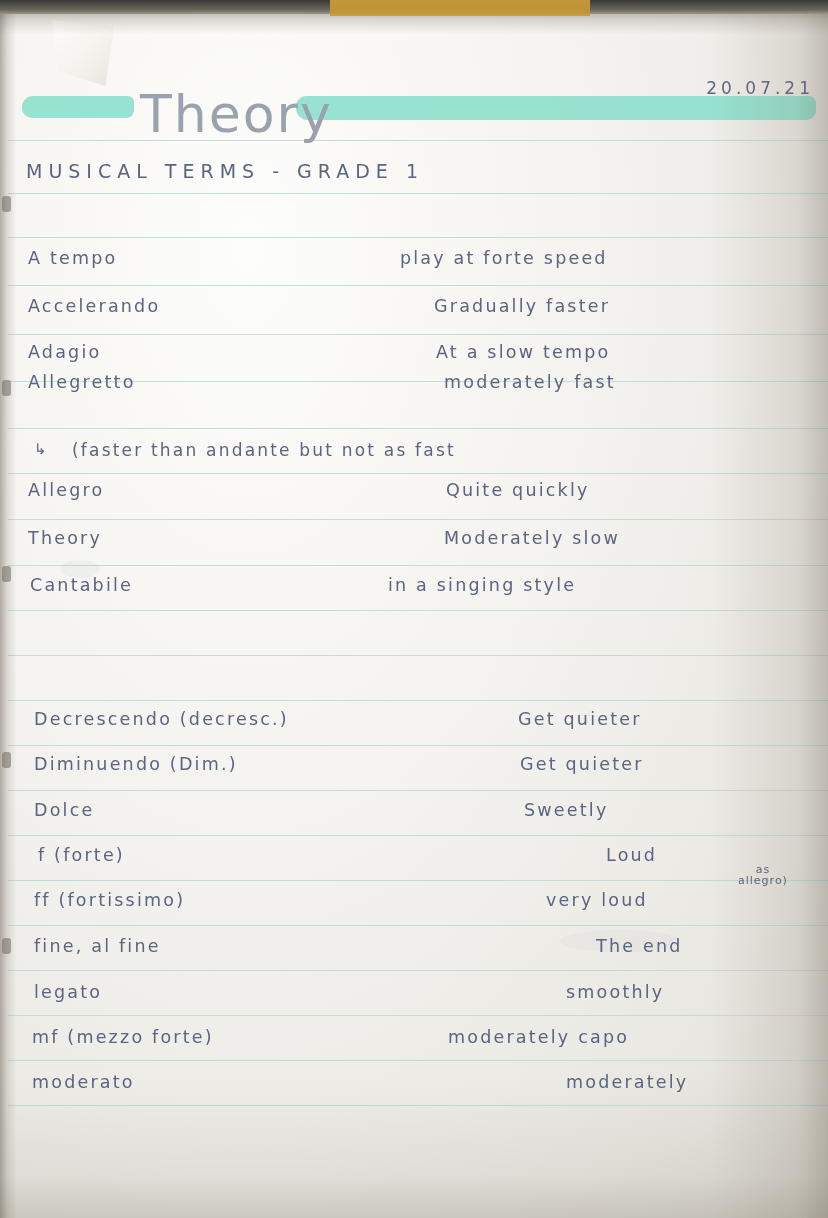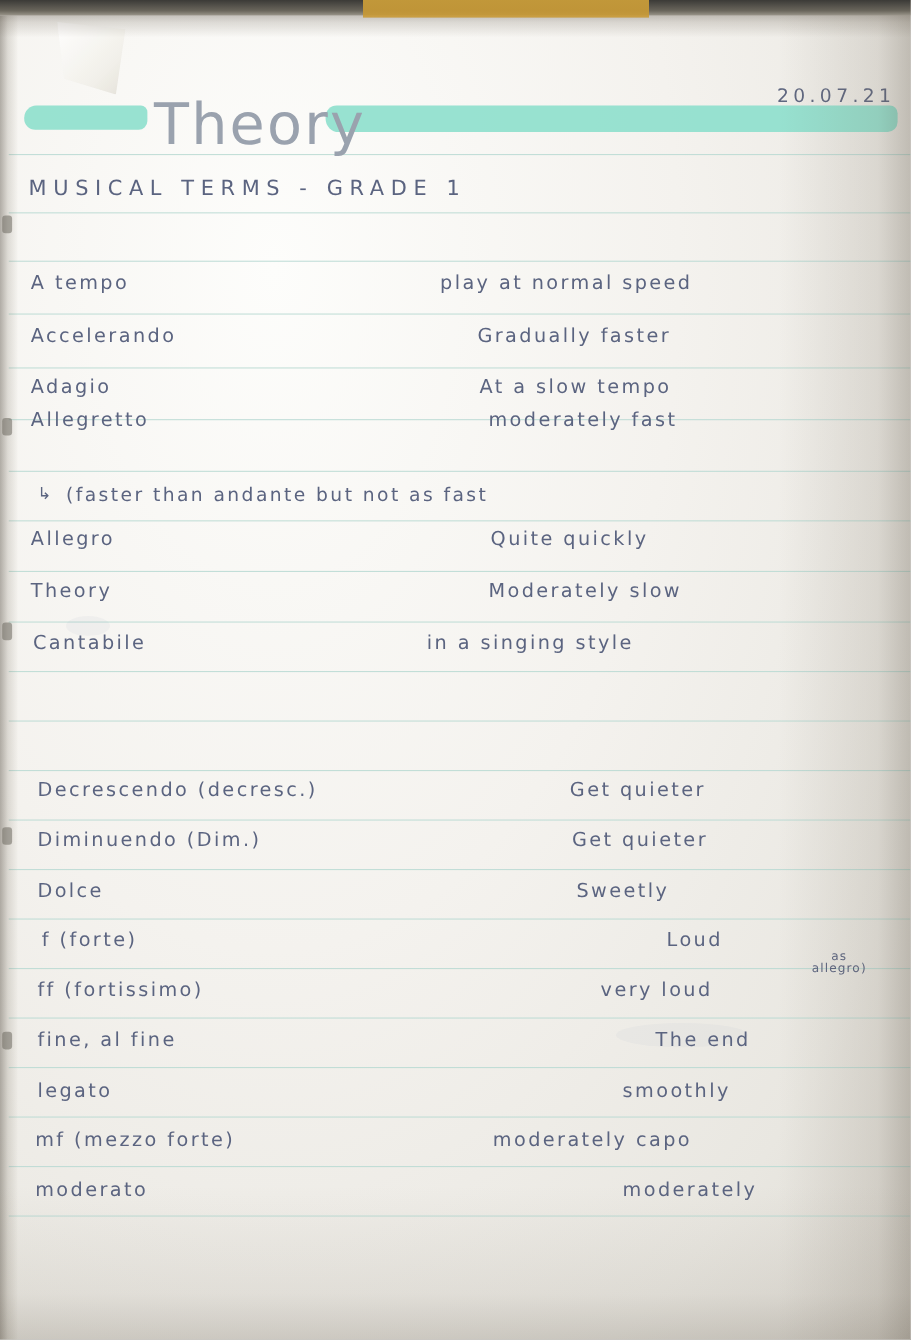--- a/index.html
+++ b/index.html
@@ -176,21 +176,21 @@
     letter-spacing: 2.2px;
   }
   .cont-arrow {
     position: absolute;
     left: 34px;
     font-size: 15px;
     color: #5b6480;
   }
   .cont-text {
     position: absolute;
-    left: 60px;
+    left: 72px;
     white-space: nowrap;
   }
   .sup-as {
     position: absolute;
     font-size: 11px;
     letter-spacing: 1px;
     line-height: 11px;
     color: #5b6480;
     text-align: center;
   }
@@ -251,21 +251,21 @@
   <div class="content">
     <div class="hl-left"></div>
     <div class="hl-right"></div>
 
     <div class="title">Theory</div>
     <div class="date">20.07.21</div>
     <div class="subhead">MUSICAL   TERMS   -   GRADE  1</div>
 
     <div class="term-row" style="top:248px">
       <span class="term">A  tempo</span>
-      <span class="def" style="left:400px">play  at  normal  speed</span>
+      <span class="def" style="left:400px">play  at  forte  speed</span>
     </div>
 
     <div class="term-row" style="top:342px">
       <span class="term">Adagio</span>
       <span class="def" style="left:436px">At  a  slow  tempo</span>
     </div>
 
     <div class="term-row" style="top:296px">
       <span class="term">Accelerando</span>
       <span class="def" style="left:434px">Gradually   faster</span>

